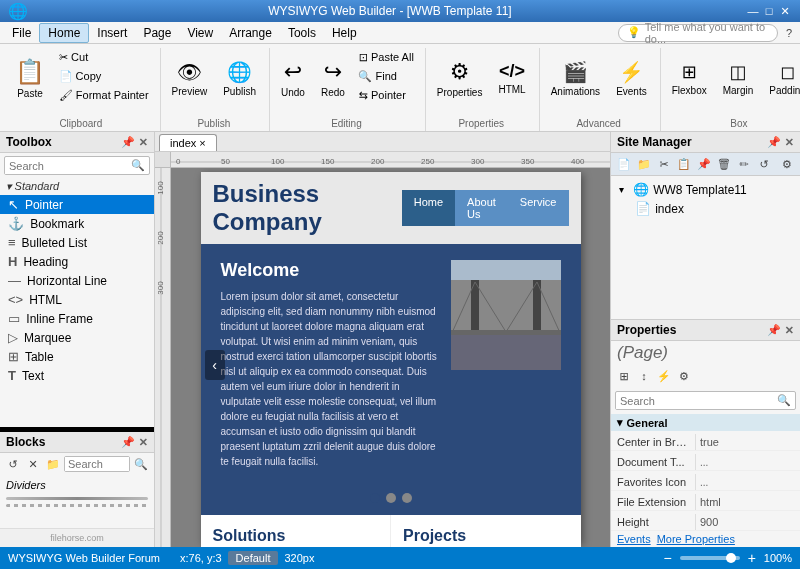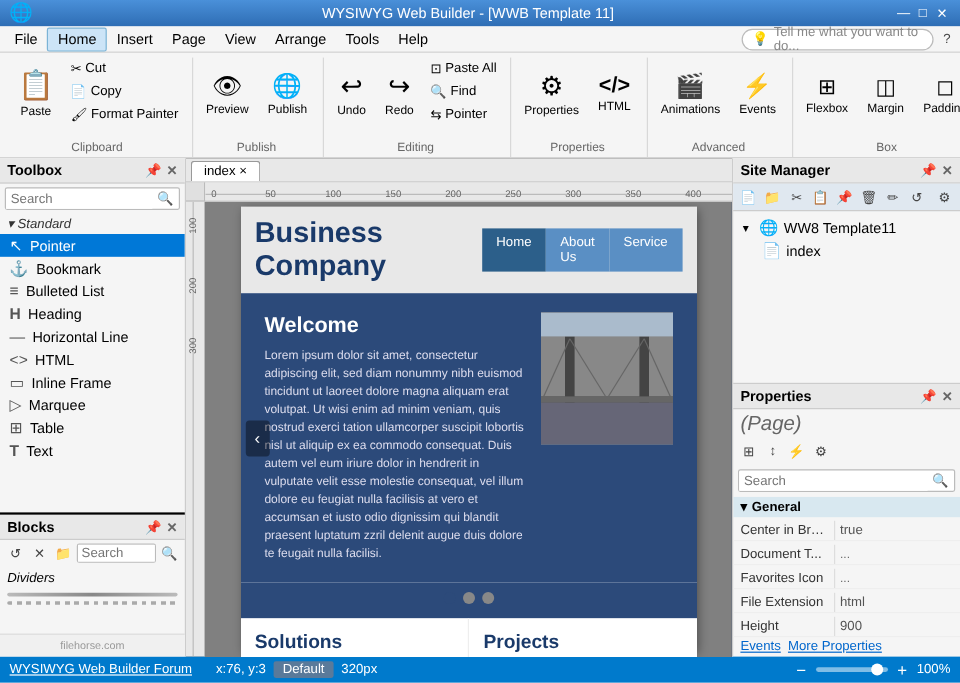--- a/index.html
+++ b/index.html
@@ -165,21 +165,21 @@
       padding: 2px 8px;
       cursor: pointer;
       font-size: 12px;
     }
     .toolbox-item.selected { background: #0078d7; color: white; }
     .toolbox-item .ti-icon { font-size: 13px; color: #555; }
     .toolbox-item.selected .ti-icon { color: white; }
     .toolbox-scroll { overflow-y: auto; flex: 1; }
 
     .blocks-panel {
-      border-top: 2px solid #000000;
+      border-top: 5px solid #000000;
       height: 120px;
       display: flex;
       flex-direction: column;
     }
     .blocks-toolbar { display: flex; align-items: center; gap: 2px; padding: 2px 4px; }
     .blocks-search { display: flex; align-items: center; border: 1px solid #bbb; background: white; border-radius: 2px; flex: 1; }
     .blocks-search input { border: none; outline: none; font-size: 11px; padding: 1px 3px; width: 100%; }
     .blocks-content { flex: 1; overflow: auto; padding: 2px 6px; }
     .blocks-dividers-label { font-size: 11px; font-style: italic; padding: 2px 0; }
     .divider-preview { height: 20px; background: #ddd; margin: 2px 0; border-radius: 2px; }
@@ -841,21 +841,21 @@
           <span class="prop-link">Events</span>
           <span class="prop-link">More Properties</span>
         </div>
       </div>
     </div>
   </div>
 </div>
 
 <div class="status-bar">
   <div class="status-left">
-    <span style="text-decoration:underline; cursor:pointer;">WYSIWYG Web Builder Forum</span>
+    <span style="cursor:pointer;">WYSIWYG Web Builder Forum</span>
   </div>
   <div class="page-status">
     <span>x:76, y:3</span>
     <span class="page-default">Default</span>
     <span>320px</span>
   </div>
   <div class="status-right">
     <span style="cursor:pointer; font-size:14px;">−</span>
     <div class="zoom-slider">
       <div class="zoom-thumb"></div>

